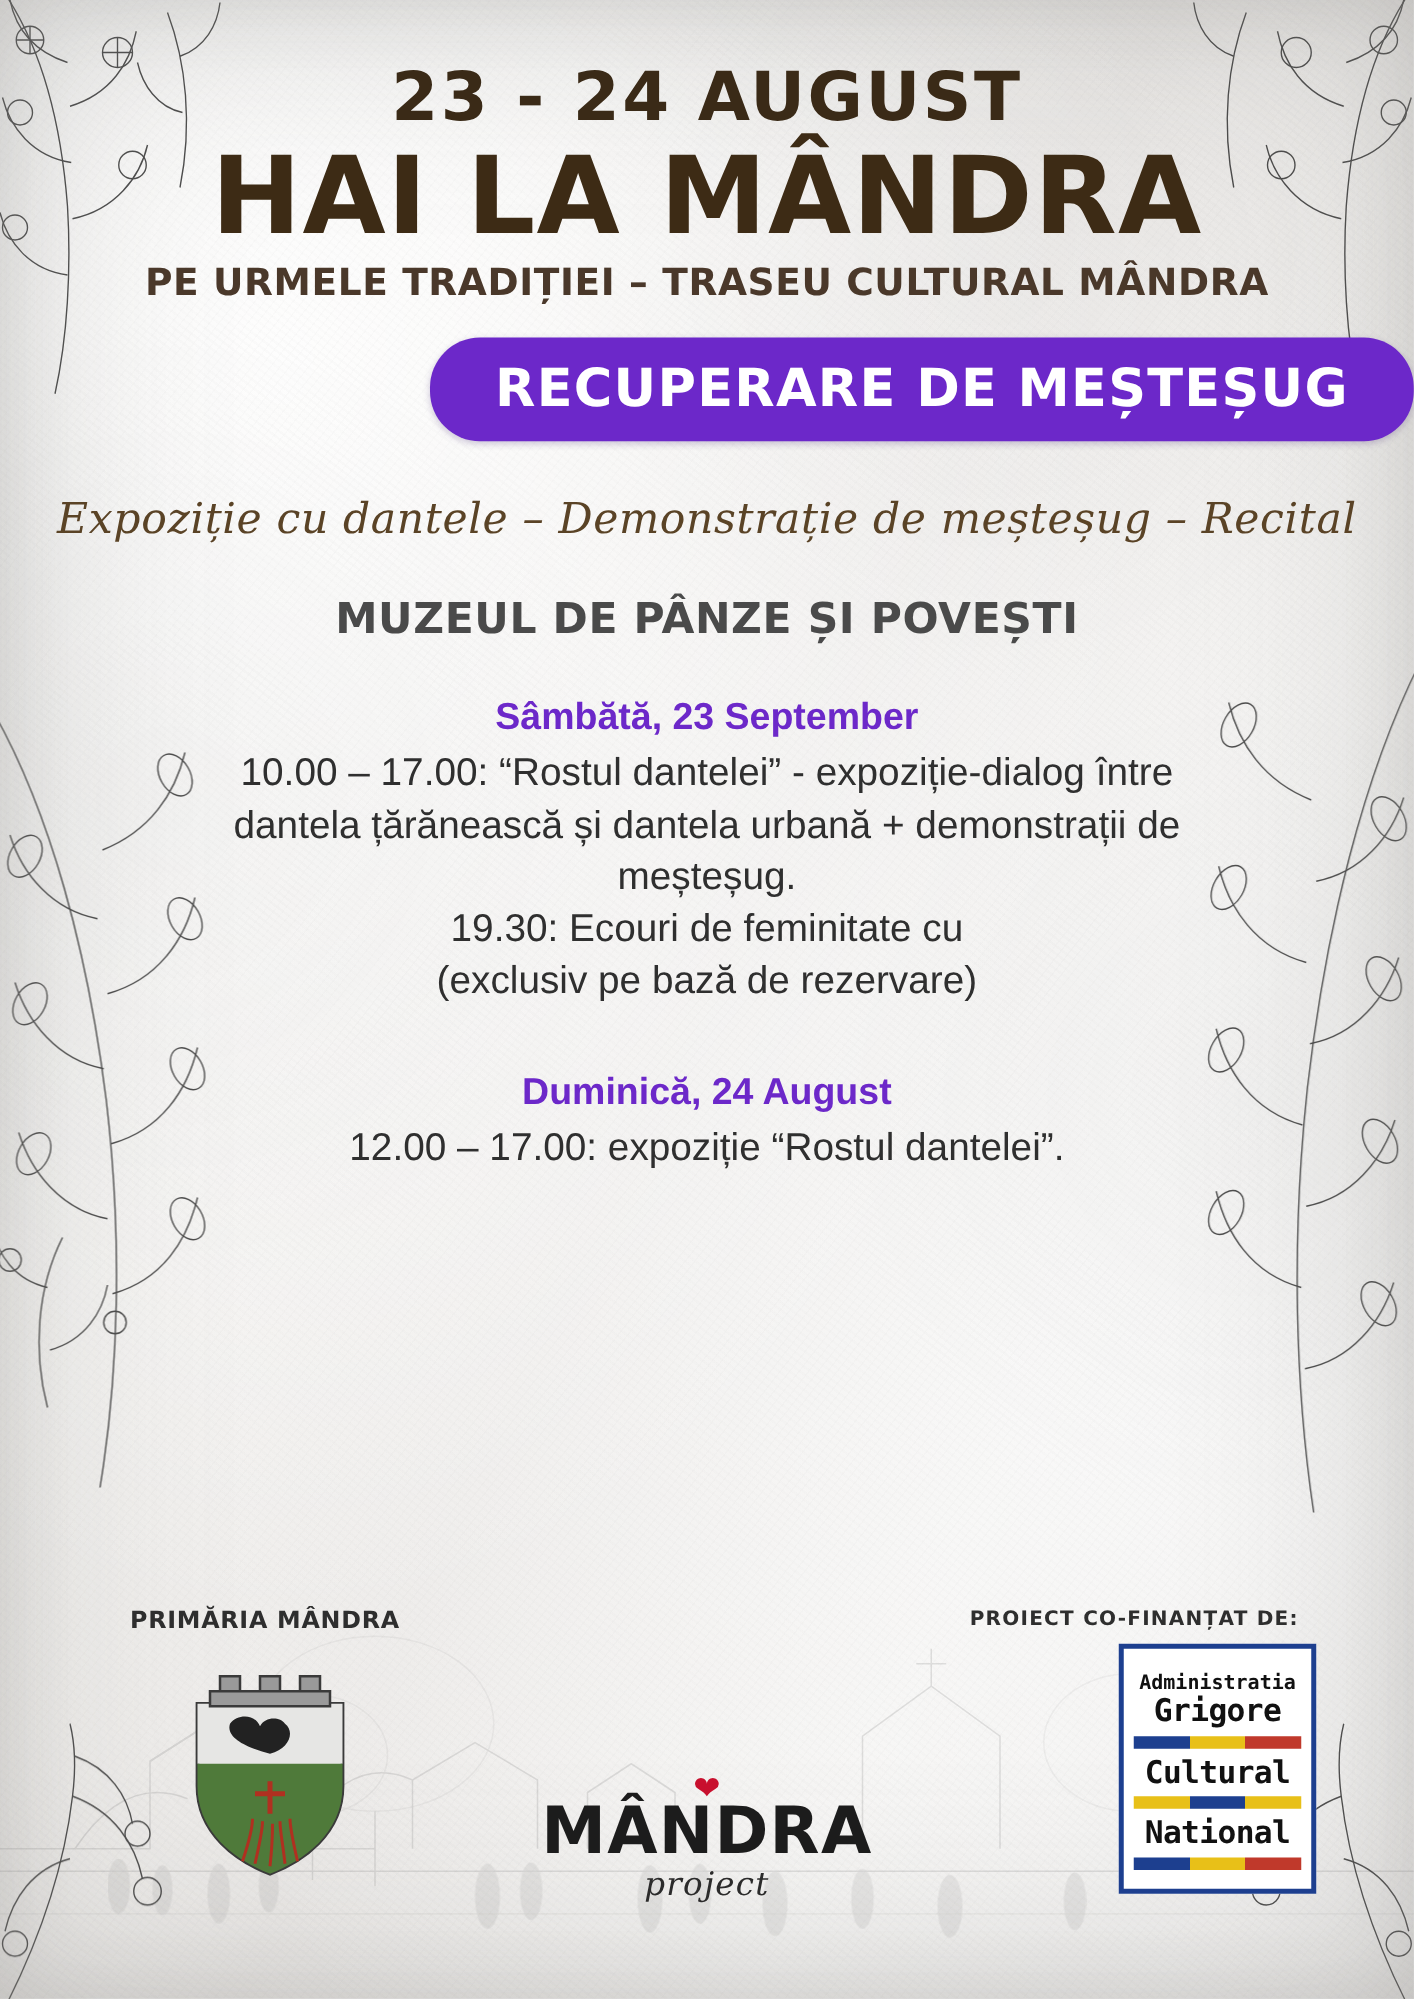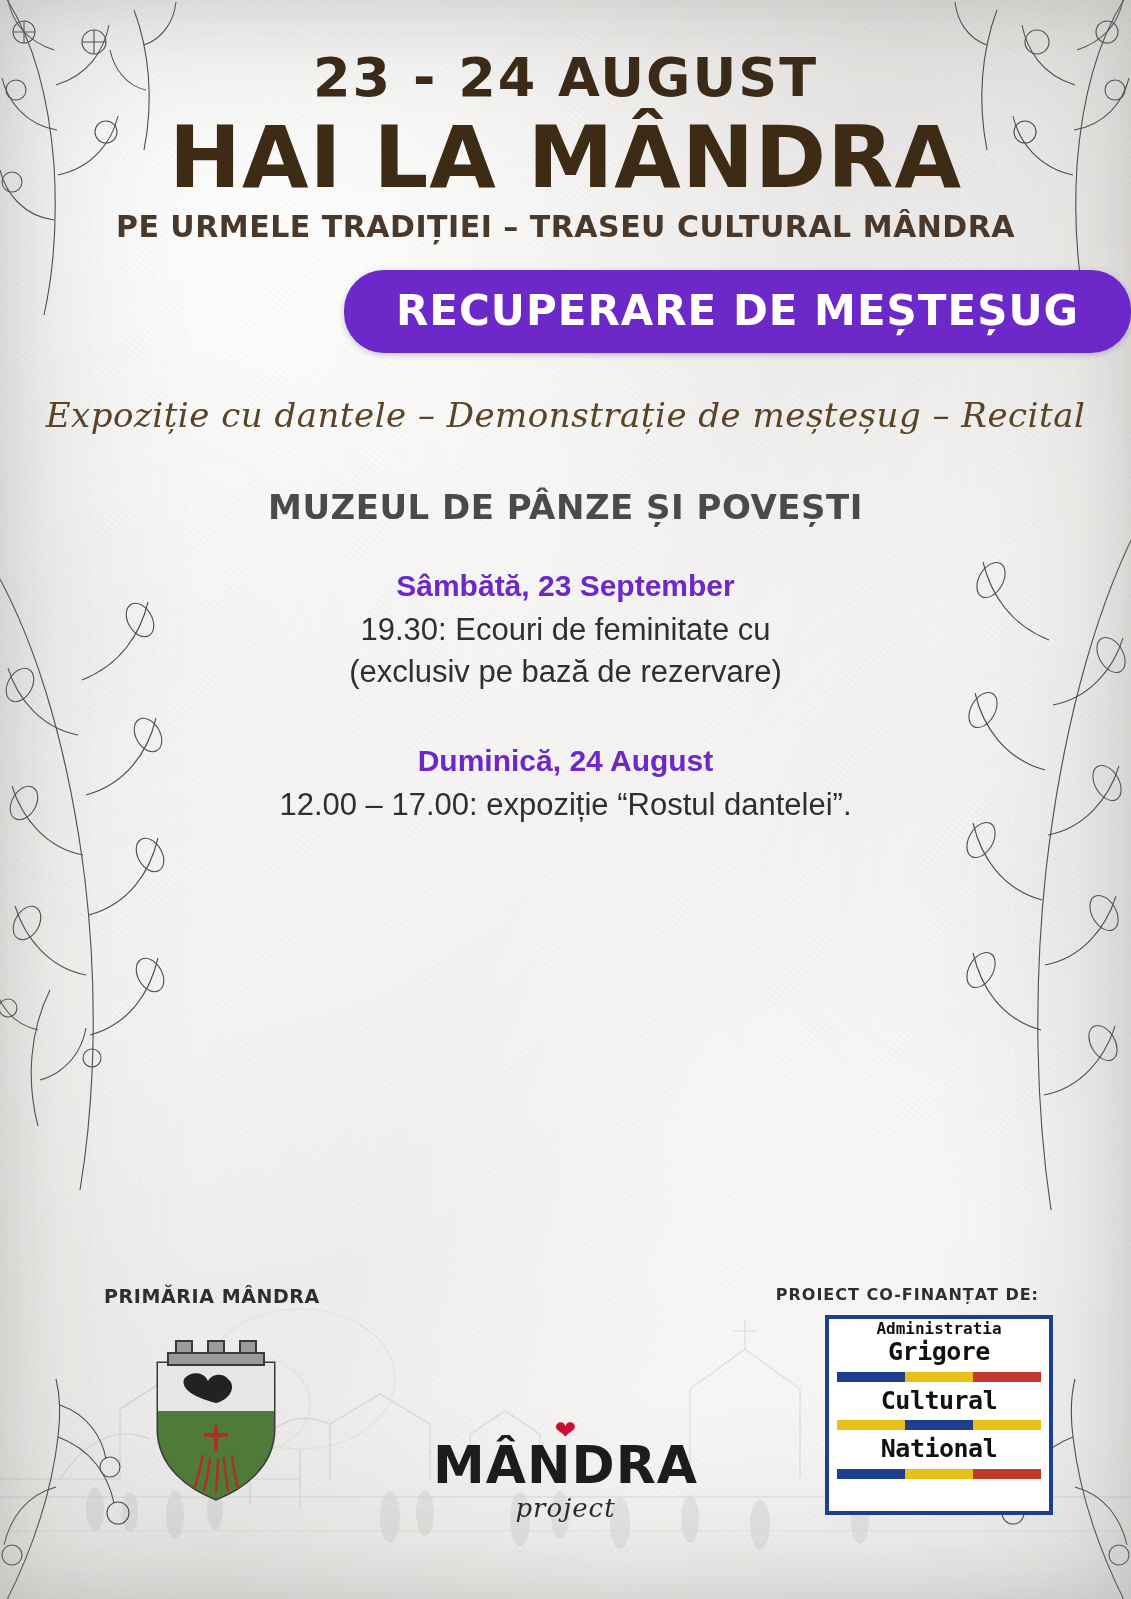--- a/index.html
+++ b/index.html
@@ -115,21 +115,21 @@
   .script {
     margin: 42px auto 0 auto;
     width: 92%;
     font-family: "DejaVu Serif", serif;
     font-style: italic;
     font-size: 34px;
     color: #5a4326;
     letter-spacing: .5px;
   }
   .venue {
-    margin-top: 52px;
+    margin-top: 40px;
     font-size: 34px;
     font-weight: 700;
     color: #4a4a4a;
     letter-spacing: .5px;
     font-family: "DejaVu Sans", sans-serif;
   }
   .day-head {
     margin-top: 42px;
     font-size: 30px;
     font-weight: 700;
@@ -211,26 +211,26 @@
     font-size: 16px;
     font-weight: 700;
     letter-spacing: 1px;
     color: #2e2e2e;
     font-family: "DejaVu Sans", sans-serif;
   }
   .afcn {
     position: absolute;
     right: 78px;
     top: 30px;
-    width: 228px;
+    width: 158px;
     height: 200px;
     background: #ffffff;
     border: 4px solid #1d3f8f;
     box-sizing: border-box;
-    padding: 2px 8px;
+    padding: 19px 8px;
   }
   .afcn-line {
     font-family: "DejaVu Sans Mono", monospace;
     font-weight: 700;
     text-align: center;
     color: #111;
     line-height: 1.02;
   }
   .afcn-l1 { font-size: 16px; margin-bottom: 2px; }
   .afcn-l2 { font-size: 25px; letter-spacing: -.5px; }
@@ -395,20 +395,21 @@
     <div class="badge-wrap">
       <div class="badge">RECUPERARE DE MEȘTEȘUG</div>
     </div>
 
     <div class="script">Expoziție cu dantele – Demonstrație de meșteșug – Recital</div>
 
     <div class="venue">MUZEUL DE PÂNZE ȘI POVEȘTI</div>
 
     <div class="day-head">Sâmbătă, 23 September</div>
     <div class="prog">
+      <div>10.00 – 17.00: “Rostul dantelei” - expoziție-dialog între dantela țărănească și dantela urbană + demonstrații de meșteșug.</div>
       <div>19.30: Ecouri de feminitate cu</div>
       <div>(exclusiv pe bază de rezervare)</div>
     </div>
 
     <div class="day2-head">Duminică, 24 August</div>
     <div class="prog">
       <div>12.00 – 17.00: expoziție “Rostul dantelei”.</div>
     </div>
 
   </div>

